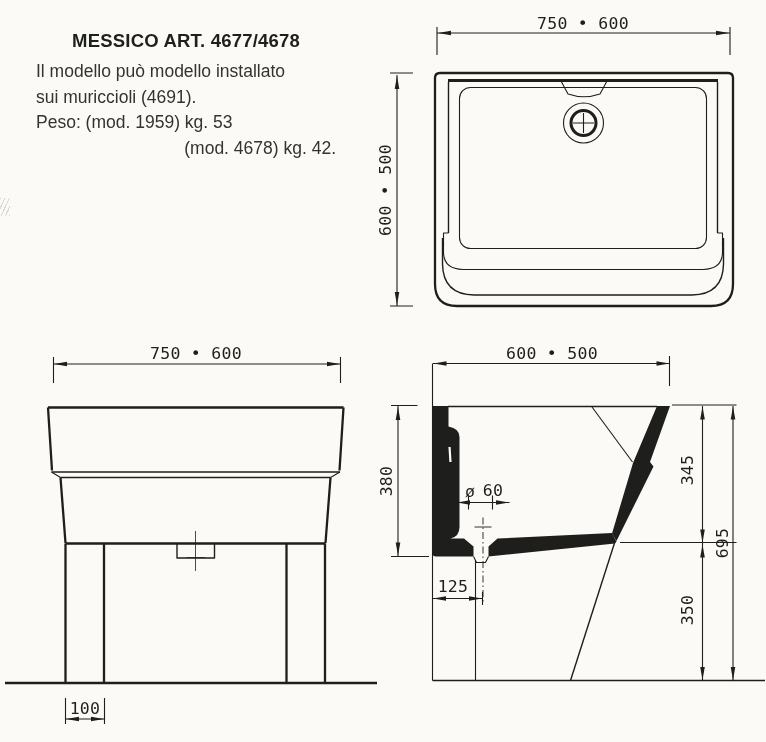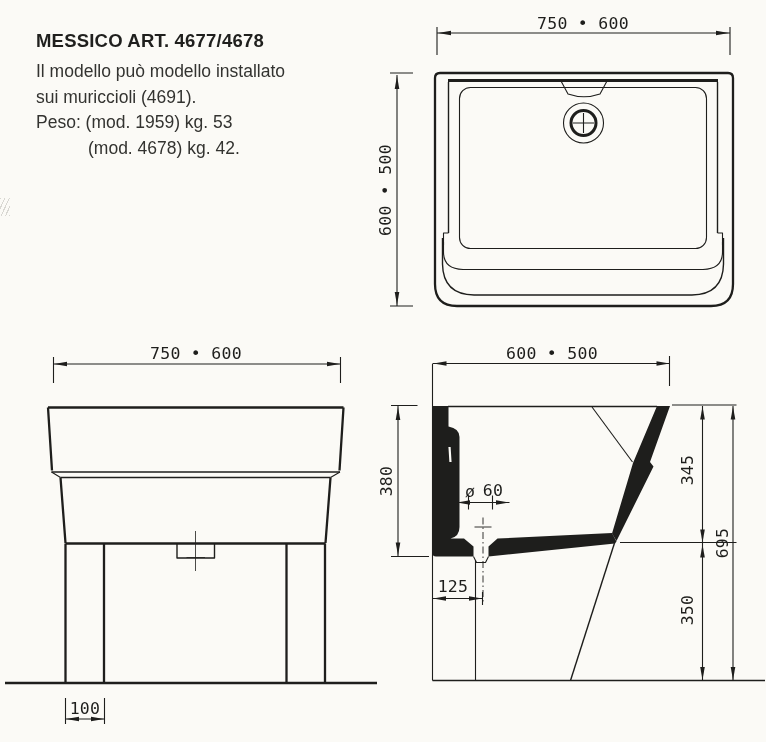--- a/index.html
+++ b/index.html
@@ -9,26 +9,27 @@
     background:#fbfaf6;
     overflow:hidden;
     font-family:"Liberation Sans", sans-serif;
     color:#232321;
   }
   .textblock{position:absolute;left:36px;top:30px;width:300px;}
   .textblock h1{
     margin:0 0 7px 0;
     font-size:18.5px;font-weight:bold;letter-spacing:.2px;color:#1f1f1d;
     white-space:nowrap;
+    text-align:center;
   }
   .textblock p{
     margin:0;font-size:17.5px;line-height:25.5px;color:#333330;white-space:nowrap;
   }
   .textblock p.gap{margin-top:3px;}
-  .textblock p.indent{padding-left:52px;}
+  .textblock p.indent{padding-left:52px;text-align:right;}
   .scan-artifact{
     position:absolute;left:0px;top:198px;width:10px;height:18px;
     background:repeating-linear-gradient(115deg,#c9c8c2 0 1px,transparent 1px 4px);
     opacity:.7;
   }
   svg{position:absolute;left:0;top:0;}
   svg .ln{stroke:#1e1e1c;fill:none;stroke-linejoin:round;}
   svg .thin{stroke-width:1.1;}
   svg .t13{stroke-width:1.4;}
   svg .med{stroke-width:2.3;}

